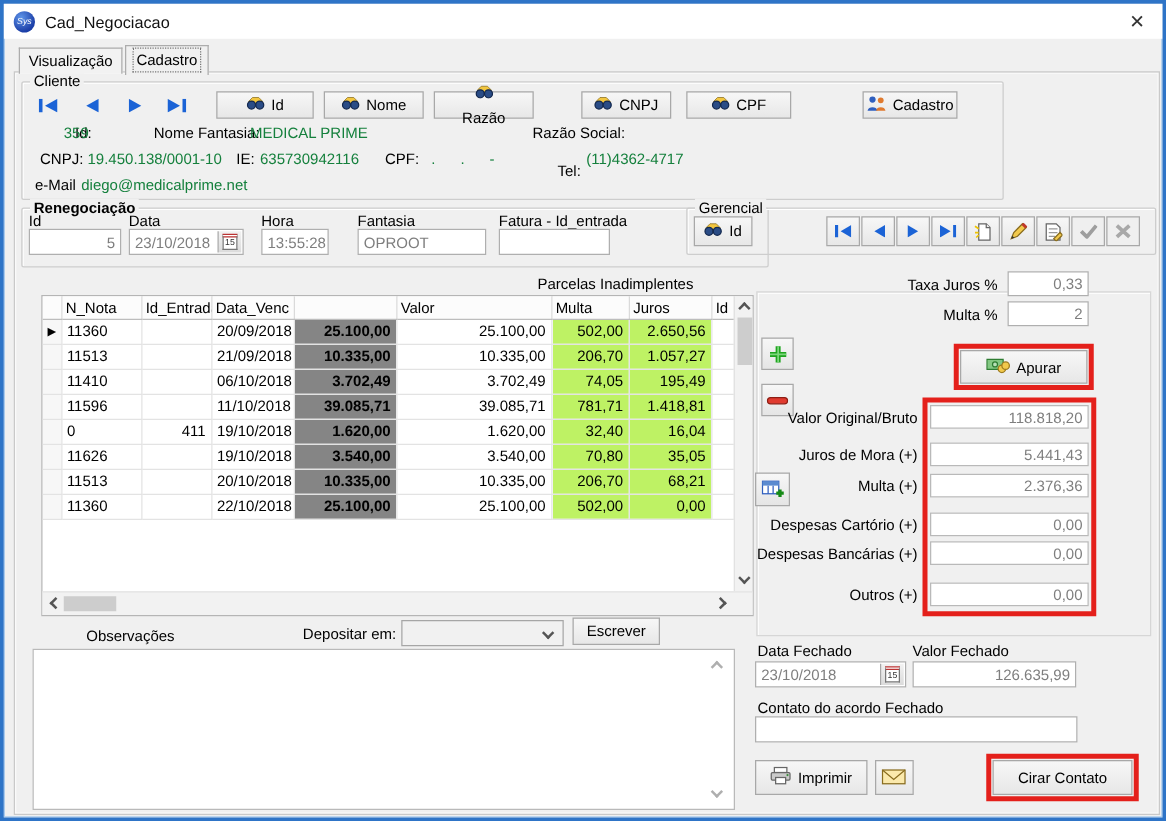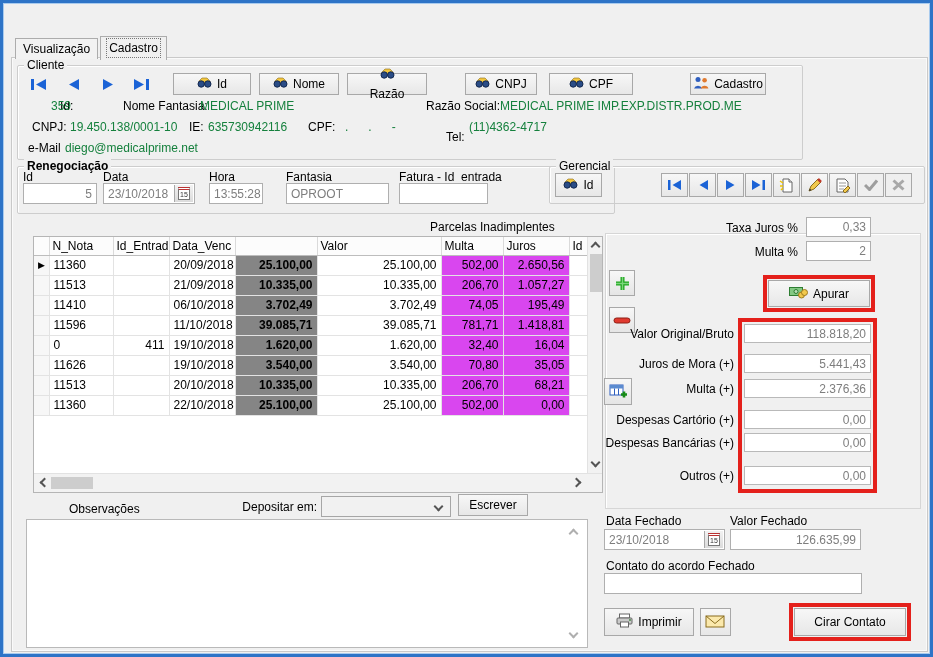--- a/index.html
+++ b/index.html
@@ -39,21 +39,21 @@
   .gridcap{position:absolute;font-size:12px;color:#000;}
   .grid{position:absolute;left:30px;top:233px;width:570px;height:257px;background:#fff;border:1px solid #B5B5B5;display:flex;flex-direction:column;}
   .gridmain{display:flex;flex:1;overflow:hidden;}
   .gtablewrap{width:553px;}
   table.g{border-collapse:collapse;table-layout:fixed;width:553px;font-size:12px;}
   table.g th{font-weight:400;text-align:left;height:18px;padding:0 3px;border-right:1px solid #DADADA;border-bottom:1px solid #BDBDBD;background:#FCFCFC;overflow:hidden;white-space:nowrap;}
   table.g td{height:20px;padding:0 4px;border-right:1px solid #E3E3E3;border-bottom:1px solid #E3E3E3;overflow:hidden;white-space:nowrap;color:#000;}
   td.mk{text-align:center;padding:0;color:#000;font-size:9px;background:#F7F7F7;border-right:1px solid #CFCFCF;}
   td.num{text-align:right;}
   td.gray{background:#858585;color:#FFFFFF;font-weight:bold;text-align:right;}
-  td.red{background:#d946ef;color:#FF1F1F;text-align:right;}
+  td.red{background:#bef264;color:#FF1F1F;text-align:right;}
   .vsb{width:17px;background:#F2F2F2;border-left:1px solid #E2E2E2;position:relative;}
   .hsb{height:19px;background:#F2F2F2;border-top:1px solid #E2E2E2;position:relative;}
   .chev{position:absolute;width:7px;height:7px;border-right:2px solid #555;border-bottom:2px solid #555;}
   .chev.up{transform:rotate(-135deg);}
   .chev.down{transform:rotate(45deg);}
   .chev.left{transform:rotate(135deg);}
   .chev.right{transform:rotate(-45deg);}
   .thumb{position:absolute;background:#CDCDCD;}
   
   .redframe{position:absolute;border:4px solid #E4201B;}
@@ -67,20 +67,25 @@
   .combo .chev{position:absolute;right:8px;top:6px;}
   .totlabel{position:absolute;font-size:12px;color:#000;text-align:right;width:175px;left:556px;white-space:nowrap;}
   .totfield{position:absolute;left:741px;width:127px;height:19px;background:#fff;border:1px solid #B9B9B9;font-size:12px;color:#7E7E7E;display:flex;align-items:center;justify-content:flex-end;padding:0 4px;}
 </style>
 </head>
 <body>
 
 <div class="window">
   <div class="canvas">
 
+    <div class="titlebar">
+      <div class="sysicon">Sys</div>
+      <div class="apptitle">Cad_Negociacao</div>
+      <div class="closebtn">✕</div>
+    </div>
 
     <div class="tabstrip">
       <div class="tab"><span class="tlabel">Visualização</span></div>
       <div class="tab active"><span class="tlabel">Cadastro</span></div>
     </div>
     <div class="page"></div>
 
     <div class="group" style="left:14px;top:62px;width:786px;height:95px;">
       <span class="legend">Cliente</span>
     </div>
@@ -156,21 +161,20 @@
             <path d="M7.8 12.5 a3.9 3.5 0 0 1 7.6 0 Z" fill="#E07A2F"></path>
           </svg></span>
       <span>Cadastro</span>
     </button>
 
     <span class="lbl bl" style="left:29px;top:96px;margin-left:28px;">Id:</span>
     <span class="val" style="left:48px;top:96px;">359</span>
     <span class="lbl bl" style="left:120px;top:96px;">Nome Fantasia:</span>
     <span class="val" style="left:197px;top:96px;">MEDICAL PRIME</span>
     <span class="lbl bl" style="left:423px;top:96px;">Razão Social:</span>
-    <span class="val" style="left:497px;top:96px;">MEDICAL PRIME IMP.EXP.DISTR.PROD.ME</span>
 
     <span class="lbl bl" style="left:29px;top:117px;">CNPJ:</span>
     <span class="val" style="left:67px;top:117px;">19.450.138/0001-10</span>
     <span class="lbl bl" style="left:186px;top:117px;">IE:</span>
     <span class="val" style="left:205px;top:117px;">635730942116</span>
     <span class="lbl bl" style="left:305px;top:117px;">CPF:</span>
     <span class="val" style="left:342px;top:117px;white-space:pre;">.      .      -</span>
     <span class="lbl bl" style="left:443px;top:117px;margin-top:10px;">Tel:</span>
     <span class="val" style="left:466px;top:117px;">(11)4362-4717</span>
 

